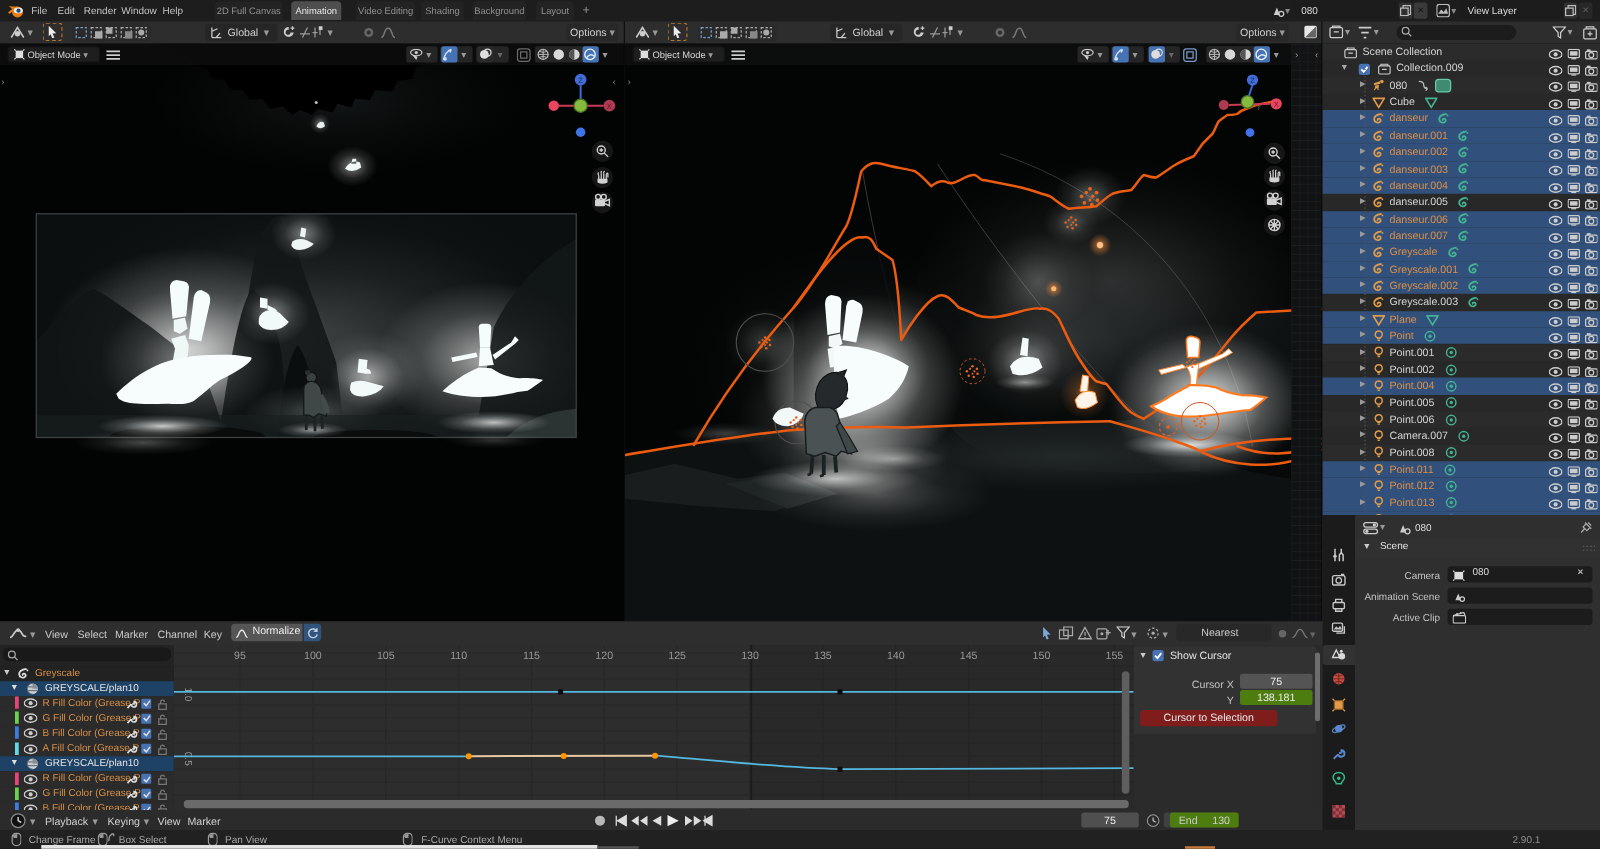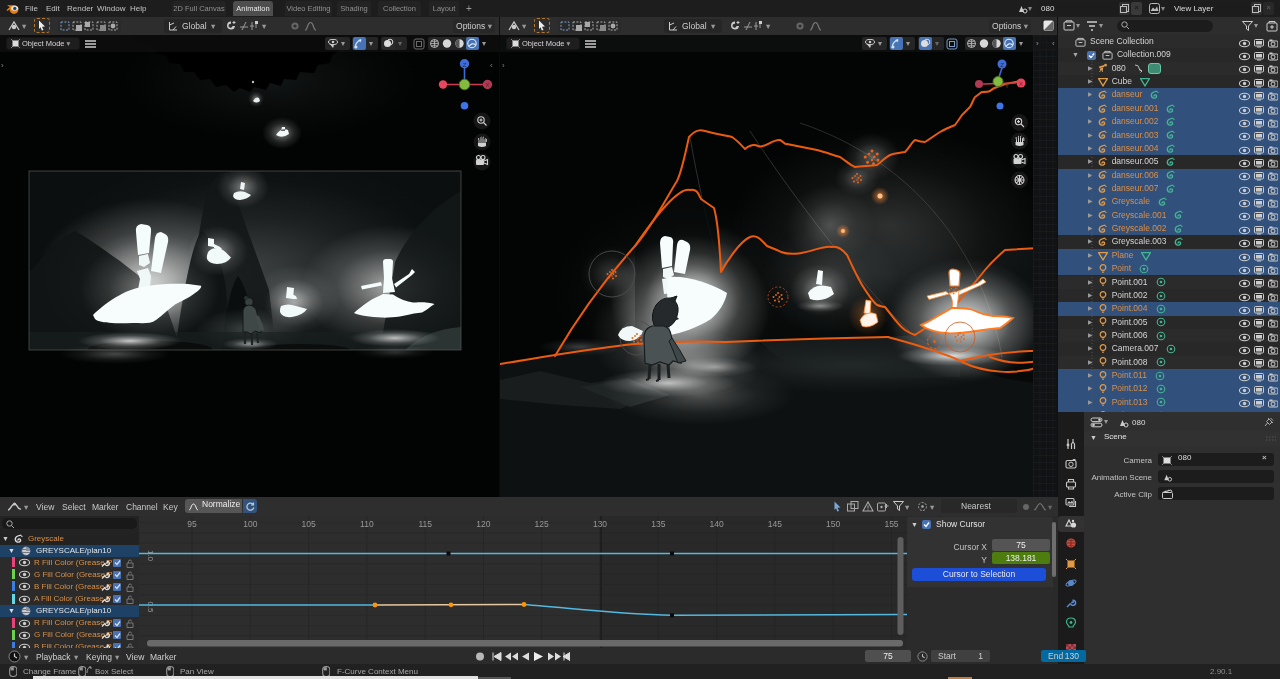--- a/index.html
+++ b/index.html
@@ -84,21 +84,21 @@
     </svg>
 <span class="m" style="left:25px">File</span>
     <span class="m" style="left:46px">Edit</span>
     <span class="m" style="left:67px">Render</span>
     <span class="m" style="left:97px">Window</span>
     <span class="m" style="left:130px">Help</span>
 <span class="tab" style="left:172px;width:54px">2D Full Canvas</span>
 <span class="tab on" style="left:233px;width:40px">Animation</span>
 <span class="tab" style="left:285px;width:47px">Video Editing</span>
 <span class="tab" style="left:337px;width:34px">Shading</span>
-<span class="tab" style="left:378px;width:43px">Collection</span>
+<span class="tab" style="left:378px;width:43px">Background</span>
 <span class="tab" style="left:429px;width:30px">Layout</span>
 <span class="m" style="left:466px;color:#999;font-size:10px;top:3px">+</span>
 <svg class="a" style="left:1017px;top:3px" width="11" height="11" viewBox="0 0 11 11">
       <path d="M2 9 L4.5 3 L7 9 Z" fill="#ccc"></path>
       <circle cx="8" cy="8" r="2" fill="none" stroke="#ccc"></circle>
     </svg>
 <span class="m" style="left:1028px;color:#888">▾</span>
 <span class="a" style="left:1035px;top:2px;width:83px;height:13px;background:#1c1c1c;border-radius:2px;line-height:13px;padding-left:6px;color:#ddd">080</span>
 <span class="a" style="left:1119px;top:2px;width:11px;height:13px;background:#303030;border-radius:2px"><svg class="ic" width="9" height="9" style="margin:2px 0 0 1px" viewBox="0 0 9 9">
         <rect x="2.5" y="0.5" width="6" height="7" fill="none" stroke="#bbb"></rect>
@@ -1238,21 +1238,21 @@
 <span class="a" style="left:922px;top:23px;width:9px;height:9px;background:#4772b3;border-radius:2px">
       <svg style="position:absolute;left:1px;top:1px" width="7" height="7" viewBox="0 0 7 7">
         <path d="M1 3.5 L3 5.5 L6 1.5" stroke="#fff" fill="none" stroke-width="1.4"></path>
       </svg>
     </span>
 <span class="a" style="left:936px;top:22px;color:#e2e2e2">Show Cursor</span>
 <span class="plabel" style="left:910px;top:45px;width:77px">Cursor X</span>
 <span class="a" style="left:992px;top:42px;width:58px;height:12px;background:#545454;border-radius:2px;text-align:center;line-height:12px;color:#eee">75</span>
 <span class="plabel" style="left:910px;top:58px;width:77px">Y</span>
 <span class="a" style="left:992px;top:55px;width:58px;height:12px;background:#4d7c0f;border-radius:2px;text-align:center;line-height:12px;color:#eee">138.181</span>
-<span class="a" style="left:912px;top:71px;width:134px;height:13px;background:#1d4ed8;border-radius:3px;text-align:center;line-height:13px;color:#e8e8e8">Cursor to Selection</span>
+<span class="a" style="left:912px;top:71px;width:110px;height:13px;background:#7f1d1d;border-radius:3px;text-align:center;line-height:13px;color:#e8e8e8">Cursor to Selection</span>
 <span class="a" style="left:1052px;top:25px;width:4px;height:55px;background:#6e6e6e;border-radius:2px"></span>
 </div>
 <div id="playbar" class="a">
 <svg class="a" style="left:8px;top:2px" width="13" height="13" viewBox="0 0 13 13">
       <circle cx="6.5" cy="6.5" r="5.5" fill="#111" stroke="#888"></circle>
       <path d="M6.5 3.5 L6.5 6.5 L9 8" stroke="#ccc" fill="none" stroke-width="1.2"></path>
     </svg>
 <span class="a" style="left:24px;top:4px;color:#999">▾</span>
 <span class="a" style="left:36px;top:4px">Playback</span>
     <span class="a" style="left:74px;top:4px;color:#999">▾</span>
@@ -1268,21 +1268,21 @@
 <path d="M60 1 L69 5.5 L60 10 Z" fill="#eee"></path>
 <path d="M74 1.5 L80 5.5 L74 9.5 Z M81 1.5 L87 5.5 L81 9.5 Z" fill="#ddd"></path>
 <path d="M90 1.5 L90 9.5 M89 5.5 L96 1.5 L96 9.5 Z" fill="#ddd" stroke="#ddd"></path>
 </svg>
 <span class="a" style="left:865px;top:2px;width:46px;height:12px;background:#4f4f4f;border-radius:2px;text-align:center;line-height:12px;color:#f0f0f0">75</span>
 <svg class="a" style="left:917px;top:3px" width="11" height="11" viewBox="0 0 13 13">
       <circle cx="6.5" cy="6.5" r="5.5" fill="none" stroke="#999"></circle>
       <path d="M6.5 3.5 L6.5 6.5 L9 8" stroke="#bbb" fill="none" stroke-width="1.2"></path>
     </svg>
 <span class="a" style="left:931px;top:2px;width:59px;height:12px;background:#404040;border-radius:2px;line-height:12px"><span style="margin-left:7px;color:#ccc">Start</span><span class="a" style="right:7px">1</span></span>
-<span class="a" style="left:1041px;top:2px;width:45px;height:12px;background:#0369a1;border-radius:2px;line-height:12px"><span style="margin-left:7px;color:#ccc">End</span><span class="a" style="right:7px">130</span></span>
+<span class="a" style="left:936px;top:2px;width:55px;height:12px;background:#4d7c0f;border-radius:2px;line-height:12px"><span style="margin-left:7px;color:#ccc">End</span><span class="a" style="right:7px">130</span></span>
 </div>
 <div id="statusbar" class="a">
 <svg class="a" style="left:9px;top:2px" width="8" height="11" viewBox="0 0 7 10">
       <use href="#i-mouse"></use>
     </svg>
 <span class="a" style="left:23px;top:3px">Change Frame</span>
 <svg class="a" style="left:78px;top:2px" width="8" height="11" viewBox="0 0 7 10">
       <use href="#i-mouse"></use>
     </svg>
 <svg class="a" style="left:86px;top:2px" width="6" height="8" viewBox="0 0 6 8">

